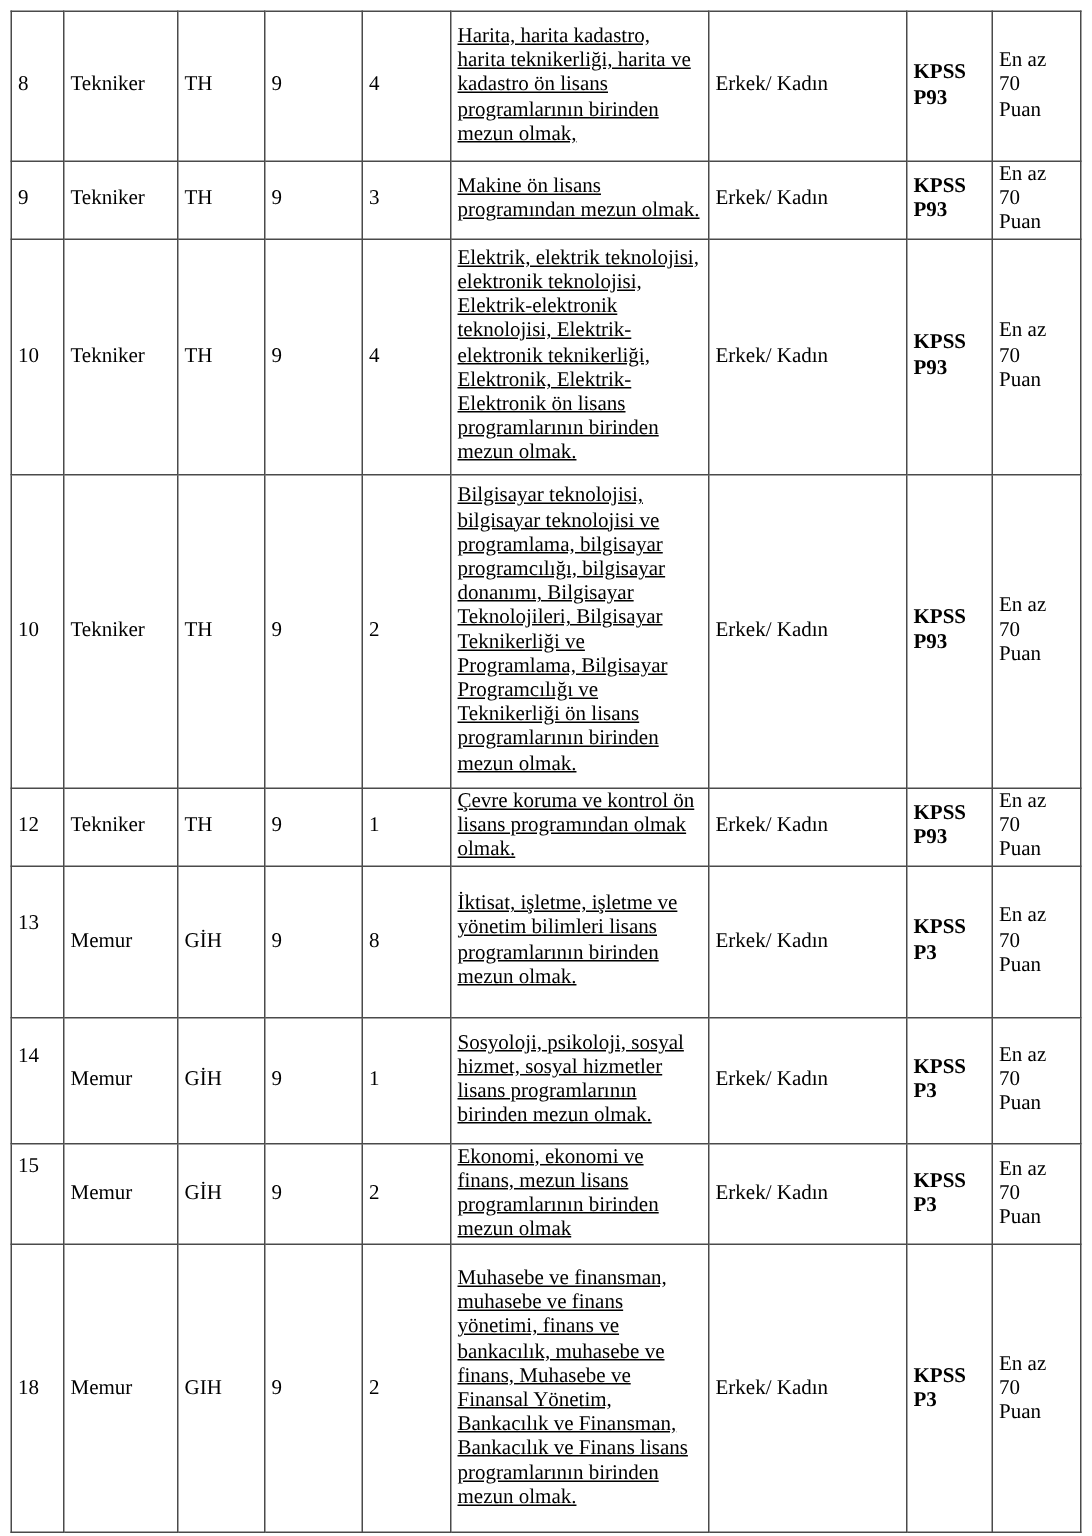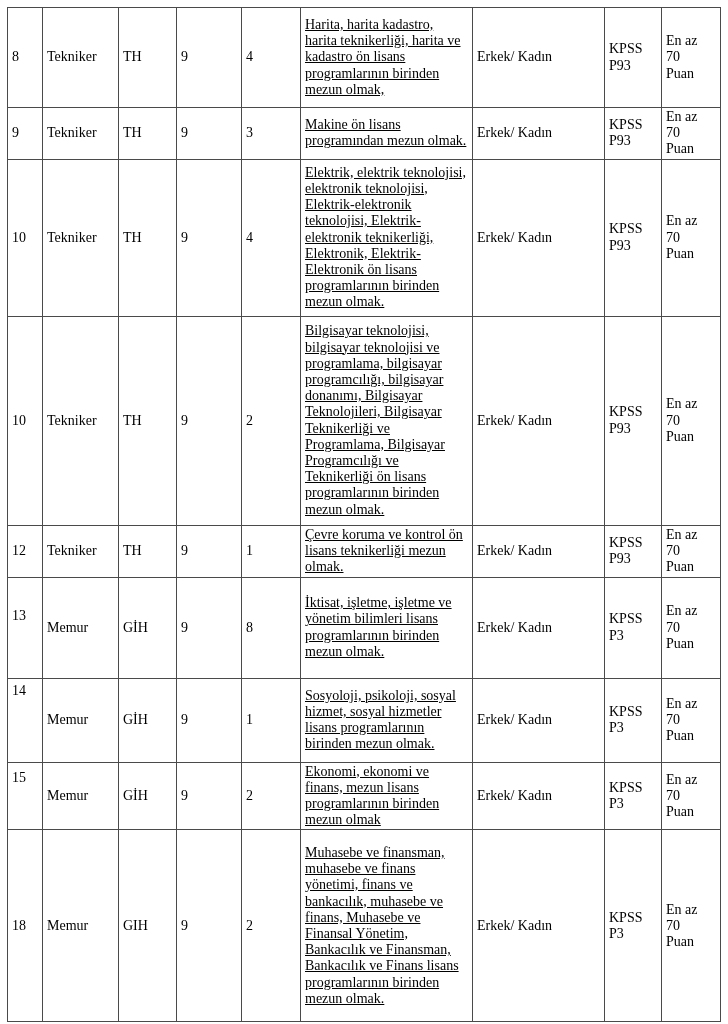--- a/index.html
+++ b/index.html
@@ -44,26 +44,26 @@
   tr:nth-child(8) { height: 66px; }
   tr:nth-child(9) { height: 192px; }
 
   td.c-no     { padding-left: 9px; }
   td.c-title  { padding-left: 8px; }
   td.c-class  { padding-left: 9px; }
   td.c-grade  { padding-left: 10px; }
   td.c-count  { padding-left: 8px; }
   td.c-edu    { padding: 0 3px 0 6px; text-decoration: underline; }
   td.c-gender { padding-left: 8px; white-space: nowrap; }
-  td.c-kpss   { padding-left: 7px; white-space: pre-line; }
+  td.c-kpss   { padding-left: 7px; white-space: pre-line; font-weight: bold; }
   td.c-score  { text-align: left; white-space: pre-line; padding-left: 2px; padding-right: 2px; }
 
   
   tr:nth-child(6) td.c-no { vertical-align: top; padding-top: 30px; }
-  tr:nth-child(7) td.c-no { vertical-align: top; padding-top: 4px; }
+  tr:nth-child(7) td.c-no { vertical-align: top; padding-top: 18px; }
   tr:nth-child(8) td.c-no { vertical-align: top; padding-top: 7px; }
 </style>
 </head>
 <body>
 
 <div class="page">
   <table class="doc-table">
     <colgroup>
       <col style="width:35px">
       <col style="width:76px">
@@ -131,21 +131,21 @@
           <td class="c-score">En az
 70
 Puan</td>
         </tr>
         <tr>
           <td class="c-no">12</td>
           <td class="c-title">Tekniker</td>
           <td class="c-class">TH</td>
           <td class="c-grade">9</td>
           <td class="c-count">1</td>
-          <td class="c-edu">Çevre koruma ve kontrol ön lisans teknikerliği mezun olmak.</td>
+          <td class="c-edu">Çevre koruma ve kontrol ön lisans programından olmak olmak.</td>
           <td class="c-gender">Erkek/ Kadın</td>
           <td class="c-kpss">KPSS
 P93</td>
           <td class="c-score">En az
 70
 Puan</td>
         </tr>
         <tr>
           <td class="c-no">13</td>
           <td class="c-title">Memur</td>

